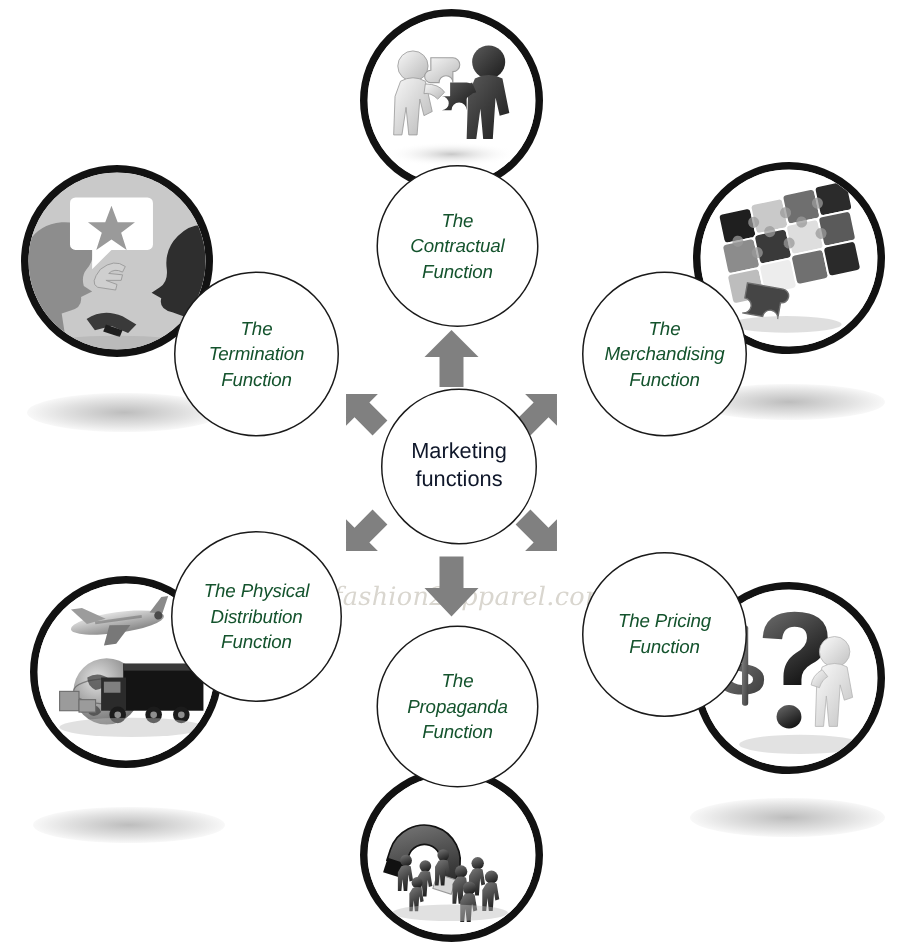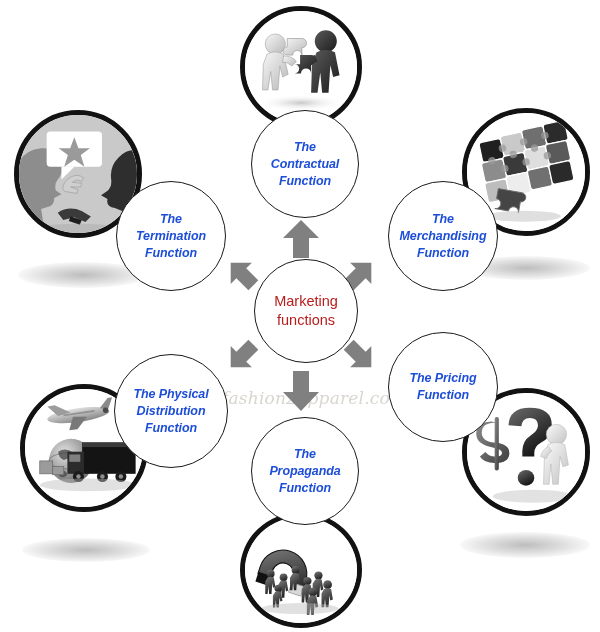--- a/index.html
+++ b/index.html
@@ -50,24 +50,24 @@
     background: #ffffff;
     display: flex;
     align-items: center;
     justify-content: center;
     box-sizing: border-box;
     z-index: 6;
   }
   .label-circle .txt {
     font-family: "Liberation Sans", sans-serif;
     font-style: italic;
-    font-weight: 700;
+    font-weight: 400;
     font-size: 12.5px;
     line-height: 1.36;
-    color: #1d4ed8;
+    color: #14532d;
     text-align: center;
     white-space: pre-line;
     padding: 0 6px;
     letter-spacing: -0.1px;
   }
   
   .center-circle {
     position: absolute;
     border-radius: 50%;
     border: 1.6px solid #1a1a1a;
@@ -77,21 +77,21 @@
     justify-content: center;
     box-sizing: border-box;
     z-index: 7;
   }
   .center-circle .txt {
     font-family: "Liberation Sans", sans-serif;
     font-style: normal;
     font-weight: 400;
     font-size: 14.5px;
     line-height: 1.3;
-    color: #b91c1c;
+    color: #0f172a;
     text-align: center;
     white-space: pre-line;
   }
 
   
   .arrow {
     position: absolute;
     z-index: 5;
     pointer-events: none;
   }
@@ -435,21 +435,21 @@
 Contractual
 Function</span>
   </div>
 
   <div class="label-circle" style="left:388px; top:181px; width:110px; height:110px;">
     <span class="txt">The
 Merchandising
 Function</span>
   </div>
 
-  <div class="label-circle" style="left:388px; top:332px; width:110px; height:110px;">
+  <div class="label-circle" style="left:388px; top:368px; width:110px; height:110px;">
     <span class="txt">The Pricing
 Function</span>
   </div>
 
   <div class="label-circle" style="left:251px; top:417px; width:108px; height:108px;">
     <span class="txt">The
 Propaganda
 Function</span>
   </div>
 

